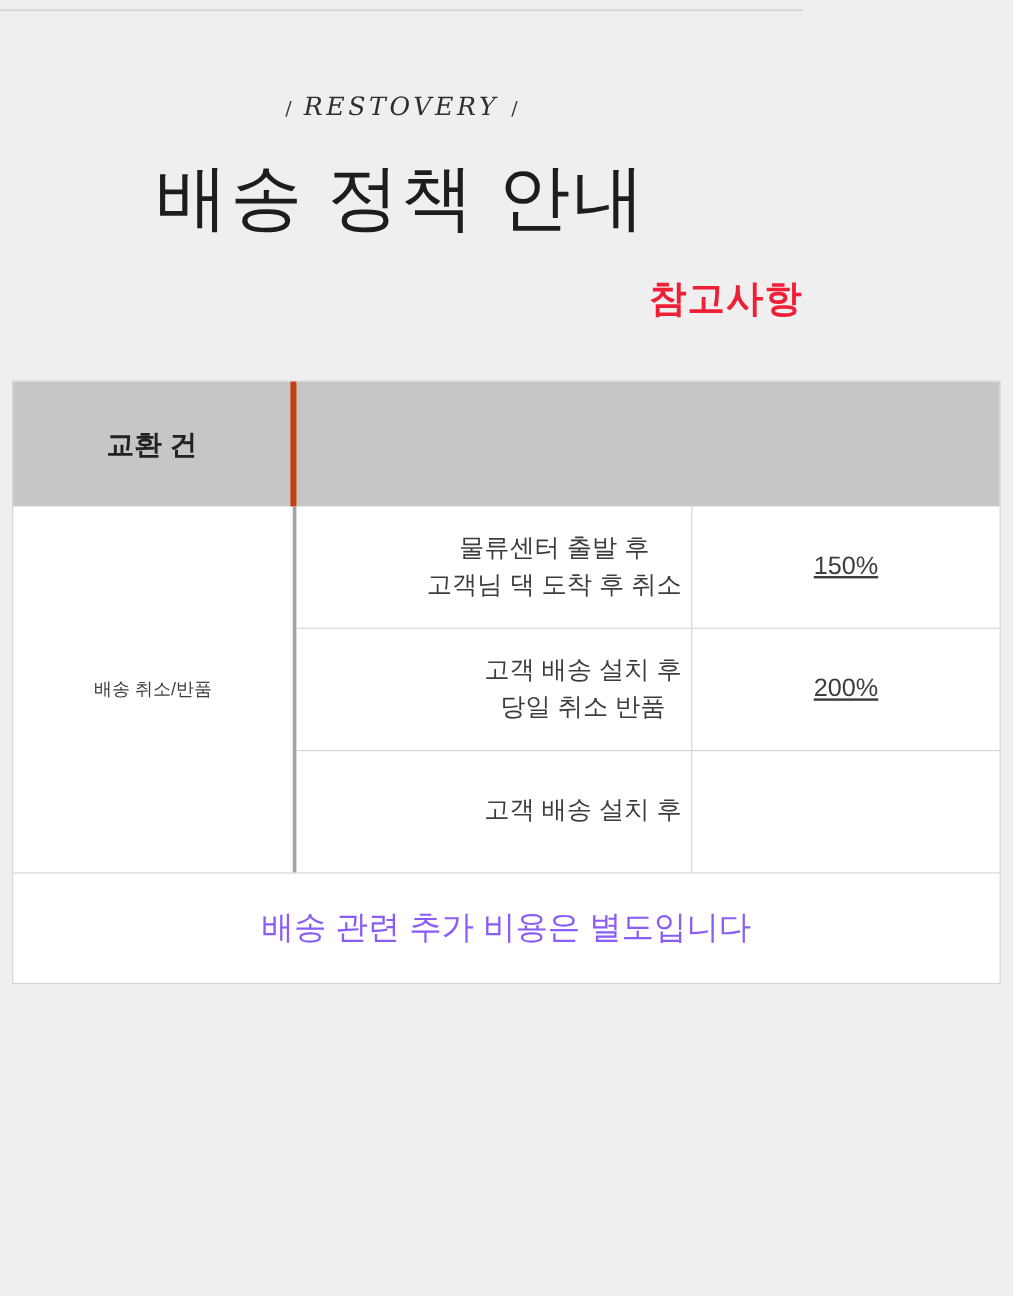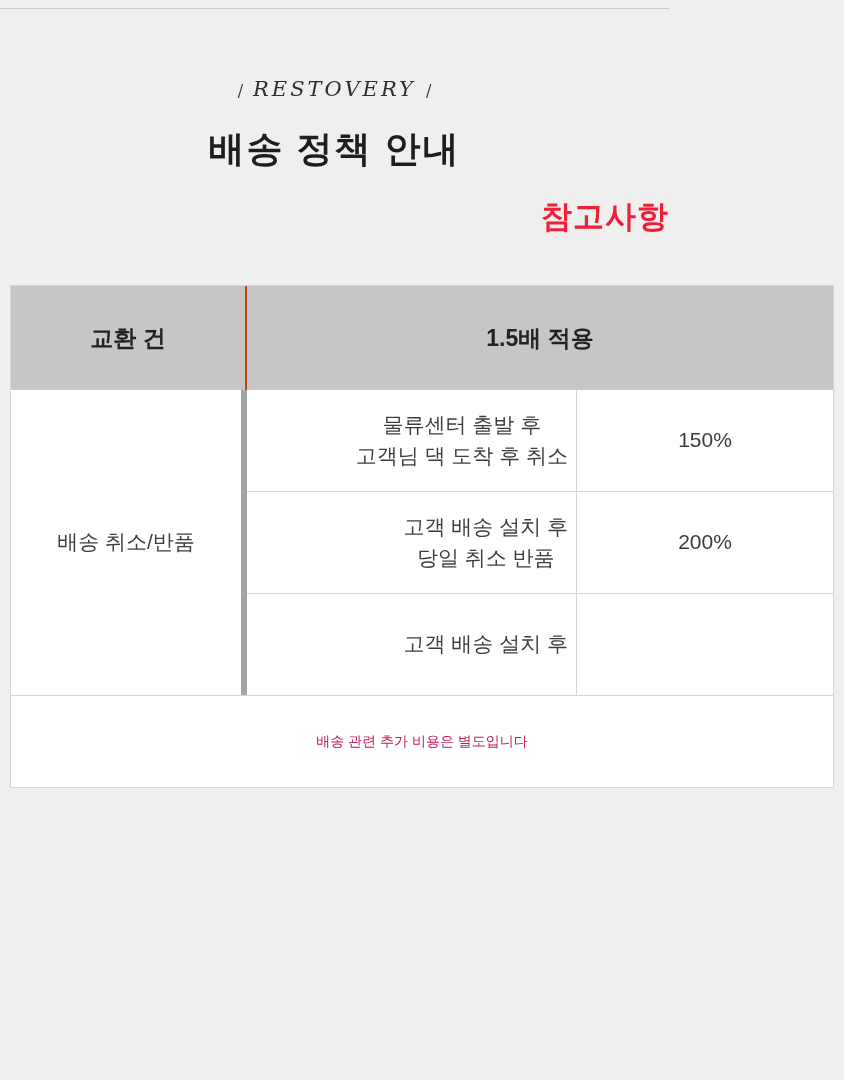--- a/index.html
+++ b/index.html
@@ -43,22 +43,22 @@
   .brand .slash {
     font-style: normal;
     font-size: 16px;
     color: #3a3a3a;
     padding: 0 10px;
     letter-spacing: 0;
   }
   .title {
     margin-top: 24px;
     text-align: center;
-    font-size: 36px;
-    font-weight: bold;
+    font-size: 60px;
+    font-weight: normal;
     letter-spacing: 2px;
     color: #1d1d1d;
   }
   .subtitle {
     margin-top: 22px;
     text-align: right;
     font-size: 31px;
     font-weight: bold;
     letter-spacing: 1px;
     color: #f01f38;
@@ -83,21 +83,21 @@
     display: flex;
     align-items: center;
     justify-content: center;
     font-size: 23px;
     font-weight: bold;
     color: #222;
     box-sizing: border-box;
   }
   .head-left {
     width: 236px;
-    border-right: 2px solid #c2410c;
+    border-right: 5px solid #c2410c;
   }
   .head-right {
     flex: 1;
   }
   .body-row {
     border-top: 1px solid #d5d5d5;
   }
   .first-body-row {
     border-top: none;
   }
@@ -107,30 +107,31 @@
     justify-content: center;
     box-sizing: border-box;
     text-align: center;
     padding: 6px 8px;
     font-size: 21px;
     line-height: 1.45;
     color: #3d3d3d;
   }
   .label-cell {
     width: 236px;
-    border-right: 6px solid #a3a3a3;
-    font-size: 21px;
+    border-right: 3px solid #a3a3a3;
+    font-size: 15px;
   }
   .desc-cell {
     width: 330px;
     border-right: 1px solid #d5d5d5;
     justify-content: flex-end;
   }
   .pct-cell {
     flex: 1;
+    text-decoration: underline;
   }
   .sub-stack {
     width: calc(100% - 236px);
     display: flex;
     flex-direction: column;
   }
   .sub-row {
     display: flex;
     height: 101px;
   }
@@ -142,23 +143,23 @@
   }
   .full-row {
     height: 92px;
   }
   .full-cell {
     width: 100%;
     display: flex;
     align-items: center;
     justify-content: center;
     text-align: center;
-    font-size: 14px;
+    font-size: 27px;
     line-height: 1.5;
-    color: #be185d;
+    color: #8b5cf6;
     box-sizing: border-box;
     padding: 6px 10px;
   }
   .full-row-single {
     height: 80px;
   }
   .cell-line {
     display: block;
   }
 </style>
@@ -175,21 +176,20 @@
     <span class="slash">/</span><span>RESTOVERY</span><span class="slash">/</span>
   </div>
 
   <div class="title">배송 정책 안내</div>
   <div class="subtitle">참고사항</div>
 
   <div class="table-wrap">
 
     <div class="row head-row">
       <div class="head-cell head-left">교환 건</div>
-      <div class="head-cell head-right">1.5배 적용</div>
     </div>
 
     <div class="row body-row first-body-row">
       <div class="cell label-cell">배송 취소/반품</div>
       <div class="sub-stack">
 
         <div class="sub-row">
           <div class="cell desc-cell">
             <div>
               <span class="cell-line">물류센터 출발 후</span>

